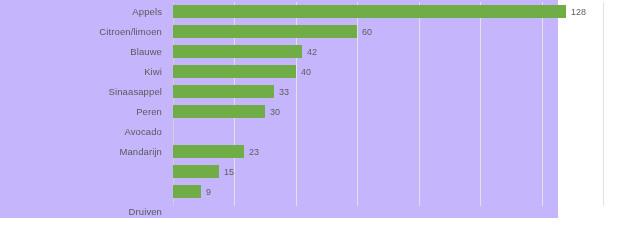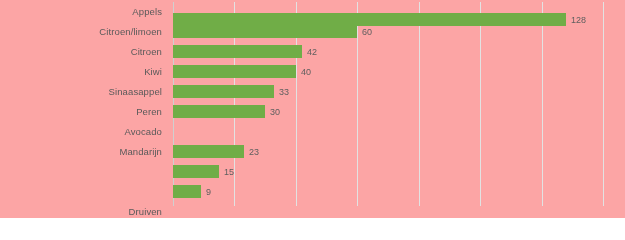--- a/index.html
+++ b/index.html
@@ -9,23 +9,23 @@
   }
   body {
     width: 625px;
     height: 218px;
     font-family: "Liberation Sans", sans-serif;
     overflow: hidden;
   }
 
   #chart-root {
     position: relative;
-    width: 625px;
+    width: 558px;
     height: 218px;
-    background: #fca5a5;
+    background: #c4b5fd;
   }
 
   
   #category-axis {
     position: absolute;
     left: 0px;
     top: 2px;
     width: 168px;
     height: 204px;
   }
@@ -104,21 +104,21 @@
   }
 </style>
 </head>
 <body>
 
 <div id="chart-root">
 
   <div id="category-axis">
       <div class="cat-label" style="top: 0px; color: rgb(90, 90, 90);">Appels</div>
       <div class="cat-label" style="top: 20px; color: rgb(90, 90, 90);">Citroen/limoen</div>
-      <div class="cat-label" style="top: 40px; color: rgb(90, 90, 90);">Citroen</div>
+      <div class="cat-label" style="top: 40px; color: rgb(90, 90, 90);">Blauwe</div>
       <div class="cat-label" style="top: 60px; color: rgb(90, 90, 90);">Kiwi</div>
       <div class="cat-label" style="top: 80px; color: rgb(90, 90, 90);">Sinaasappel</div>
       <div class="cat-label" style="top: 100px; color: rgb(90, 90, 90);">Peren</div>
       <div class="cat-label" style="top: 120px; color: rgb(90, 90, 90);">Avocado</div>
       <div class="cat-label" style="top: 140px; color: rgb(90, 90, 90); margin-left: 8px;">Mandarijn</div>
       <div class="cat-label" style="top: 180px; color: rgb(90, 90, 90); margin-top: 20px;">Druiven</div>
     </div>
 
   <div id="value-axis-line"></div>
 
@@ -126,21 +126,21 @@
     <div id="gridlines">
         <div class="gridline" style="left: 61px; background: rgb(226, 226, 226);"></div>
         <div class="gridline" style="left: 123px; background: rgb(226, 226, 226);"></div>
         <div class="gridline" style="left: 184px; background: rgb(226, 226, 226);"></div>
         <div class="gridline" style="left: 246px; background: rgb(226, 226, 226);"></div>
         <div class="gridline" style="left: 307px; background: rgb(226, 226, 226);"></div>
         <div class="gridline" style="left: 369px; background: rgb(226, 226, 226);"></div>
         <div class="gridline" style="left: 430px; background: rgb(226, 226, 226);"></div>
       </div>
     <div id="bars">
-        <div class="bar-row" style="top: 8px;">
+        <div class="bar-row" style="top: 0px;">
           <div class="bar" style="width: 393px; background: rgb(112, 173, 71);"></div>
           <div class="bar-value" style="left: 398px; color: rgb(94, 94, 94);">128</div>
         </div>
         <div class="bar-row" style="top: 20px;">
           <div class="bar" style="width: 184px; background: rgb(112, 173, 71);"></div>
           <div class="bar-value" style="left: 189px; color: rgb(94, 94, 94);">60</div>
         </div>
         <div class="bar-row" style="top: 40px;">
           <div class="bar" style="width: 129px; background: rgb(112, 173, 71);"></div>
           <div class="bar-value" style="left: 134px; color: rgb(94, 94, 94);">42</div>

